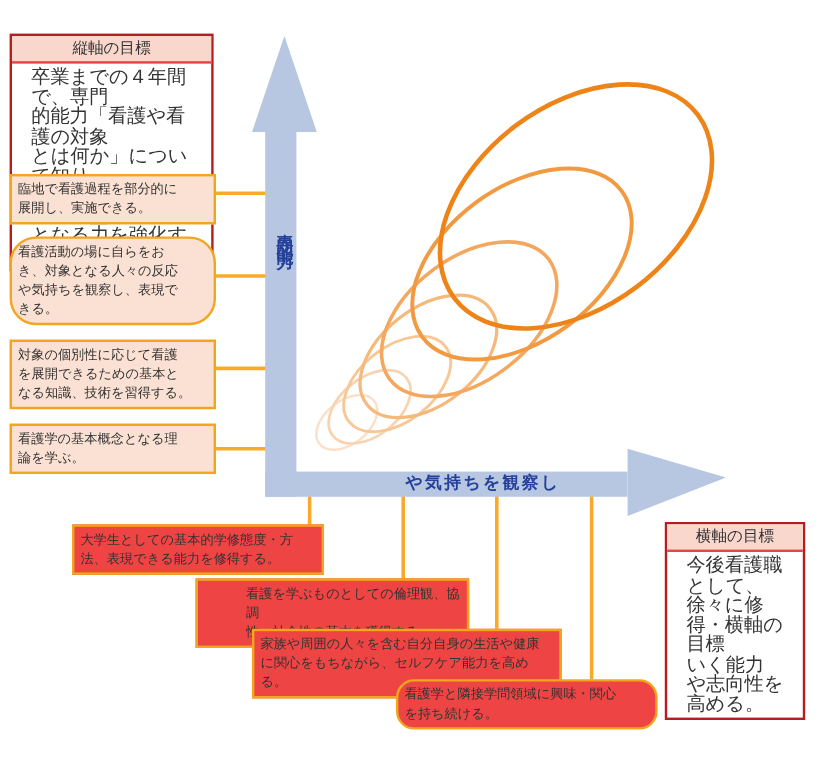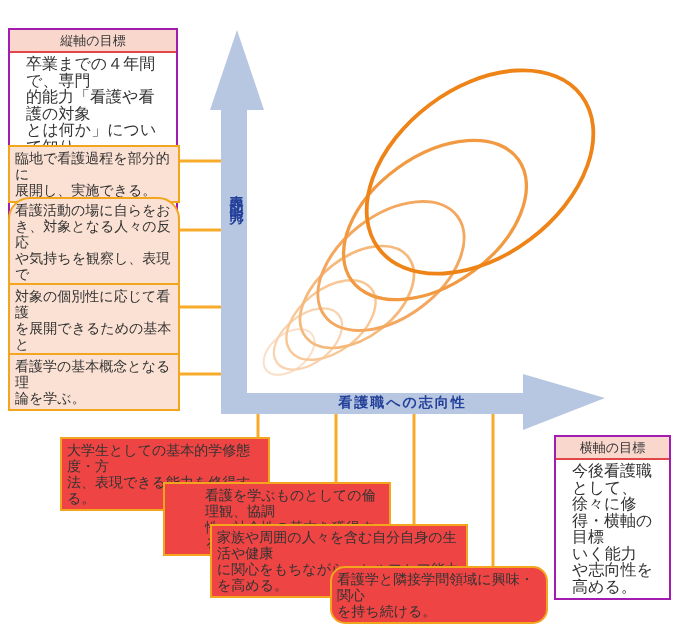--- a/index.html
+++ b/index.html
@@ -1,23 +1,23 @@
 <!DOCTYPE html>
 <html><head>
 <meta charset="utf-8">
 <style>
   html,body{margin:0;padding:0;background:#fff;}
   .canvas{position:relative;width:700px;height:638px;background:#ffffff;overflow:hidden;
           font-family:"DejaVu Sans","Liberation Sans",sans-serif;}
   svg.layer{position:absolute;left:0;top:0;}
   .box{position:absolute;box-sizing:border-box;border:2px solid #f2a51d;
-       font-size:14px;line-height:16px;color:#333;padding:3px 5px;white-space:pre-line;}
+       font-size:11px;line-height:16px;color:#333;padding:3px 5px;white-space:pre-line;}
   .lbox{background:#fbe1d3;left:8px;width:172px;}
   .bbox{background:#ef4444;}
-  .goal{position:absolute;box-sizing:border-box;border:2px solid #a21caf;background:#fff;color:#333;}
+  .goal{position:absolute;box-sizing:border-box;border:2px solid #b91c1c;background:#fff;color:#333;}
   .goal-header{background:#f9d7cd;border-bottom:2px solid #e14747;text-align:center;
                font-size:13px;line-height:21px;}
   .goal-body{padding:3px 16px;font-size:16px;line-height:16.5px;white-space:pre-line;}
   .vaxis-label{position:absolute;left:228px;top:184px;writing-mode:vertical-rl;
                text-orientation:upright;color:#24409a;font-weight:bold;font-size:14px;
                letter-spacing:4px;}
   .haxis-label{position:absolute;left:330px;top:394px;width:145px;text-align:center;
                color:#24409a;font-weight:bold;font-size:14px;letter-spacing:2px;}
 </style>
 </head>
@@ -45,21 +45,21 @@
         <ellipse cx="308" cy="339" rx="39" ry="24" transform="rotate(-38 308 339)" fill="none" stroke="#f9d3b0" stroke-width="2.2"></ellipse>
         <ellipse cx="331" cy="320" rx="51" ry="31" transform="rotate(-38 331 320)" fill="none" stroke="#f8c795" stroke-width="2.4"></ellipse>
         <ellipse cx="357" cy="297" rx="65" ry="40" transform="rotate(-38 357 297)" fill="none" stroke="#f6b97c" stroke-width="2.7"></ellipse>
         <ellipse cx="391" cy="266" rx="83" ry="51" transform="rotate(-37 391 266)" fill="none" stroke="#f4a75f" stroke-width="3"></ellipse>
         <ellipse cx="435" cy="220" rx="103" ry="64" transform="rotate(-36 435 220)" fill="none" stroke="#f29a42" stroke-width="3.3"></ellipse>
         <ellipse cx="480" cy="172" rx="127" ry="84" transform="rotate(-37 480 172)" fill="none" stroke="#ee8418" stroke-width="3.8"></ellipse>
       </g>
   </svg>
 
   <div class="vaxis-label" style="color: rgb(36, 64, 154);">専門的能力</div>
-  <div class="haxis-label" style="color: rgb(36, 64, 154);">看護職への志向性</div>
+  <div class="haxis-label" style="color: rgb(36, 64, 154);">や気持ちを観察し</div>
 
   <div class="goal" style="left:8px;top:28px;width:170px;">
     <div class="goal-header">縦軸の目標</div>
     <div class="goal-body">卒業までの４年間で、専門
 的能力「看護や看護の対象
 とは何か」について知り、
 看護の専門的判断力の基盤
 となる力を強化する。</div>
   </div>
 

